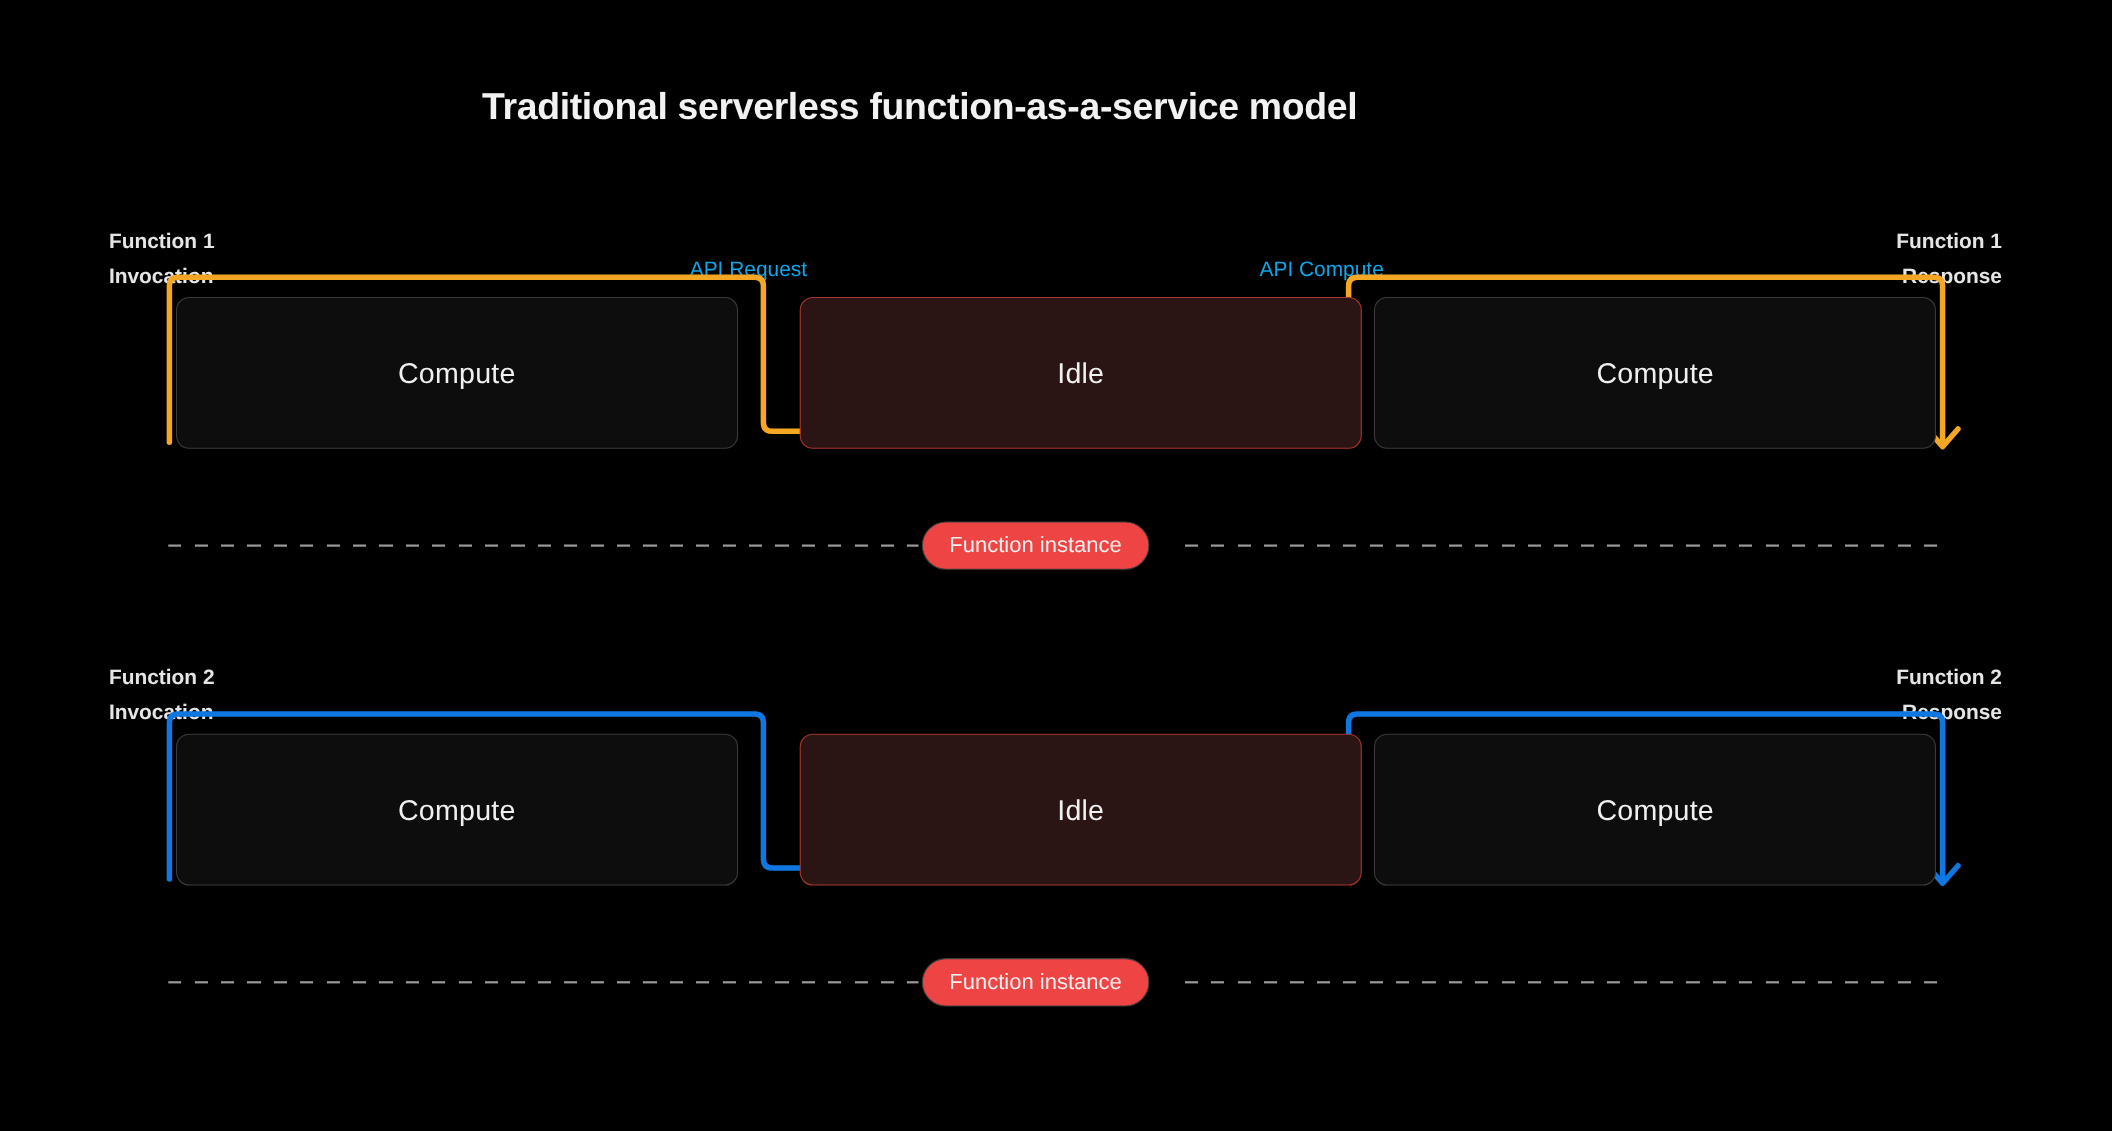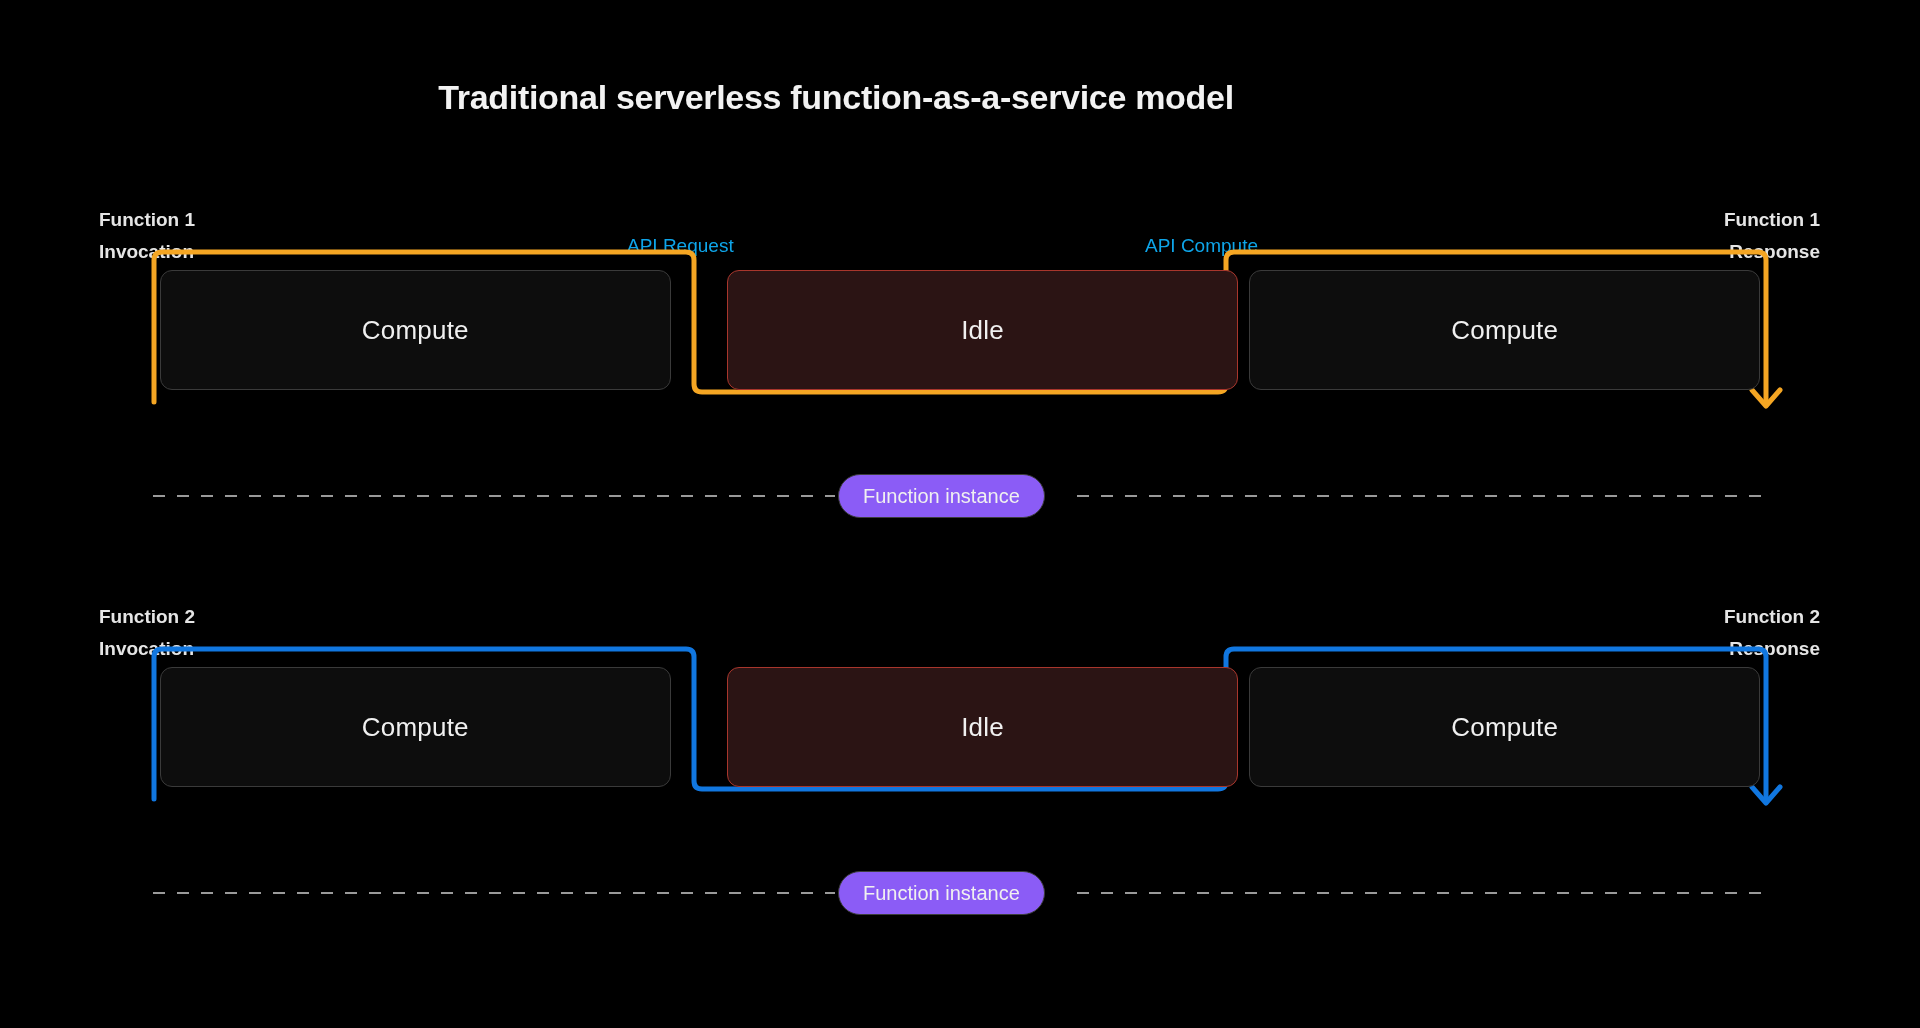--- a/index.html
+++ b/index.html
@@ -39,21 +39,21 @@
   .lbl-api-req  { left:627px; }
   .lbl-api-resp { left:1145px; }
 
   
   .track { position:absolute; left:0; top:0; width:1920px; height:230px; pointer-events:none; }
 
   
   .boxes { position:absolute; left:160px; top:80px; width:1600px; height:120px; display:flex; }
 
   .box {
-    height:120px;
+    height:138px;
     border-radius:12px;
     display:flex; align-items:center; justify-content:center;
     font-size:26px; font-weight:400; color:#f0f0f0;
     letter-spacing:0.2px;
   }
   .box-compute {
     background:#0d0d0d;
     border:1px solid #3a3a3a;
   }
   .box-idle {
@@ -71,21 +71,21 @@
   .instance-line .dash {
     position:absolute; top:21px; height:2px;
     background:repeating-linear-gradient(to right,#9a9a9a 0 12px, transparent 12px 24px);
   }
   .dash-left  { left:153px; width:682px; }
   .dash-right { left:1077px; width:684px; }
   .pill {
     position:absolute; left:838px; top:0;
     height:44px; padding:0 24px;
     display:flex; align-items:center; justify-content:center;
-    background:#8b5cf6; border:1px solid #3d3d3d; border-radius:22px;
+    background:#ef4444; border:1px solid #3d3d3d; border-radius:22px;
     font-size:20px; color:#f0f0f0; white-space:nowrap;text-align:center;
   }
   .inst-1 { top:474px; }
   .inst-2 { top:871px; }
 </style>
 </head>
 <body>
 
 <div id="stage">
 

